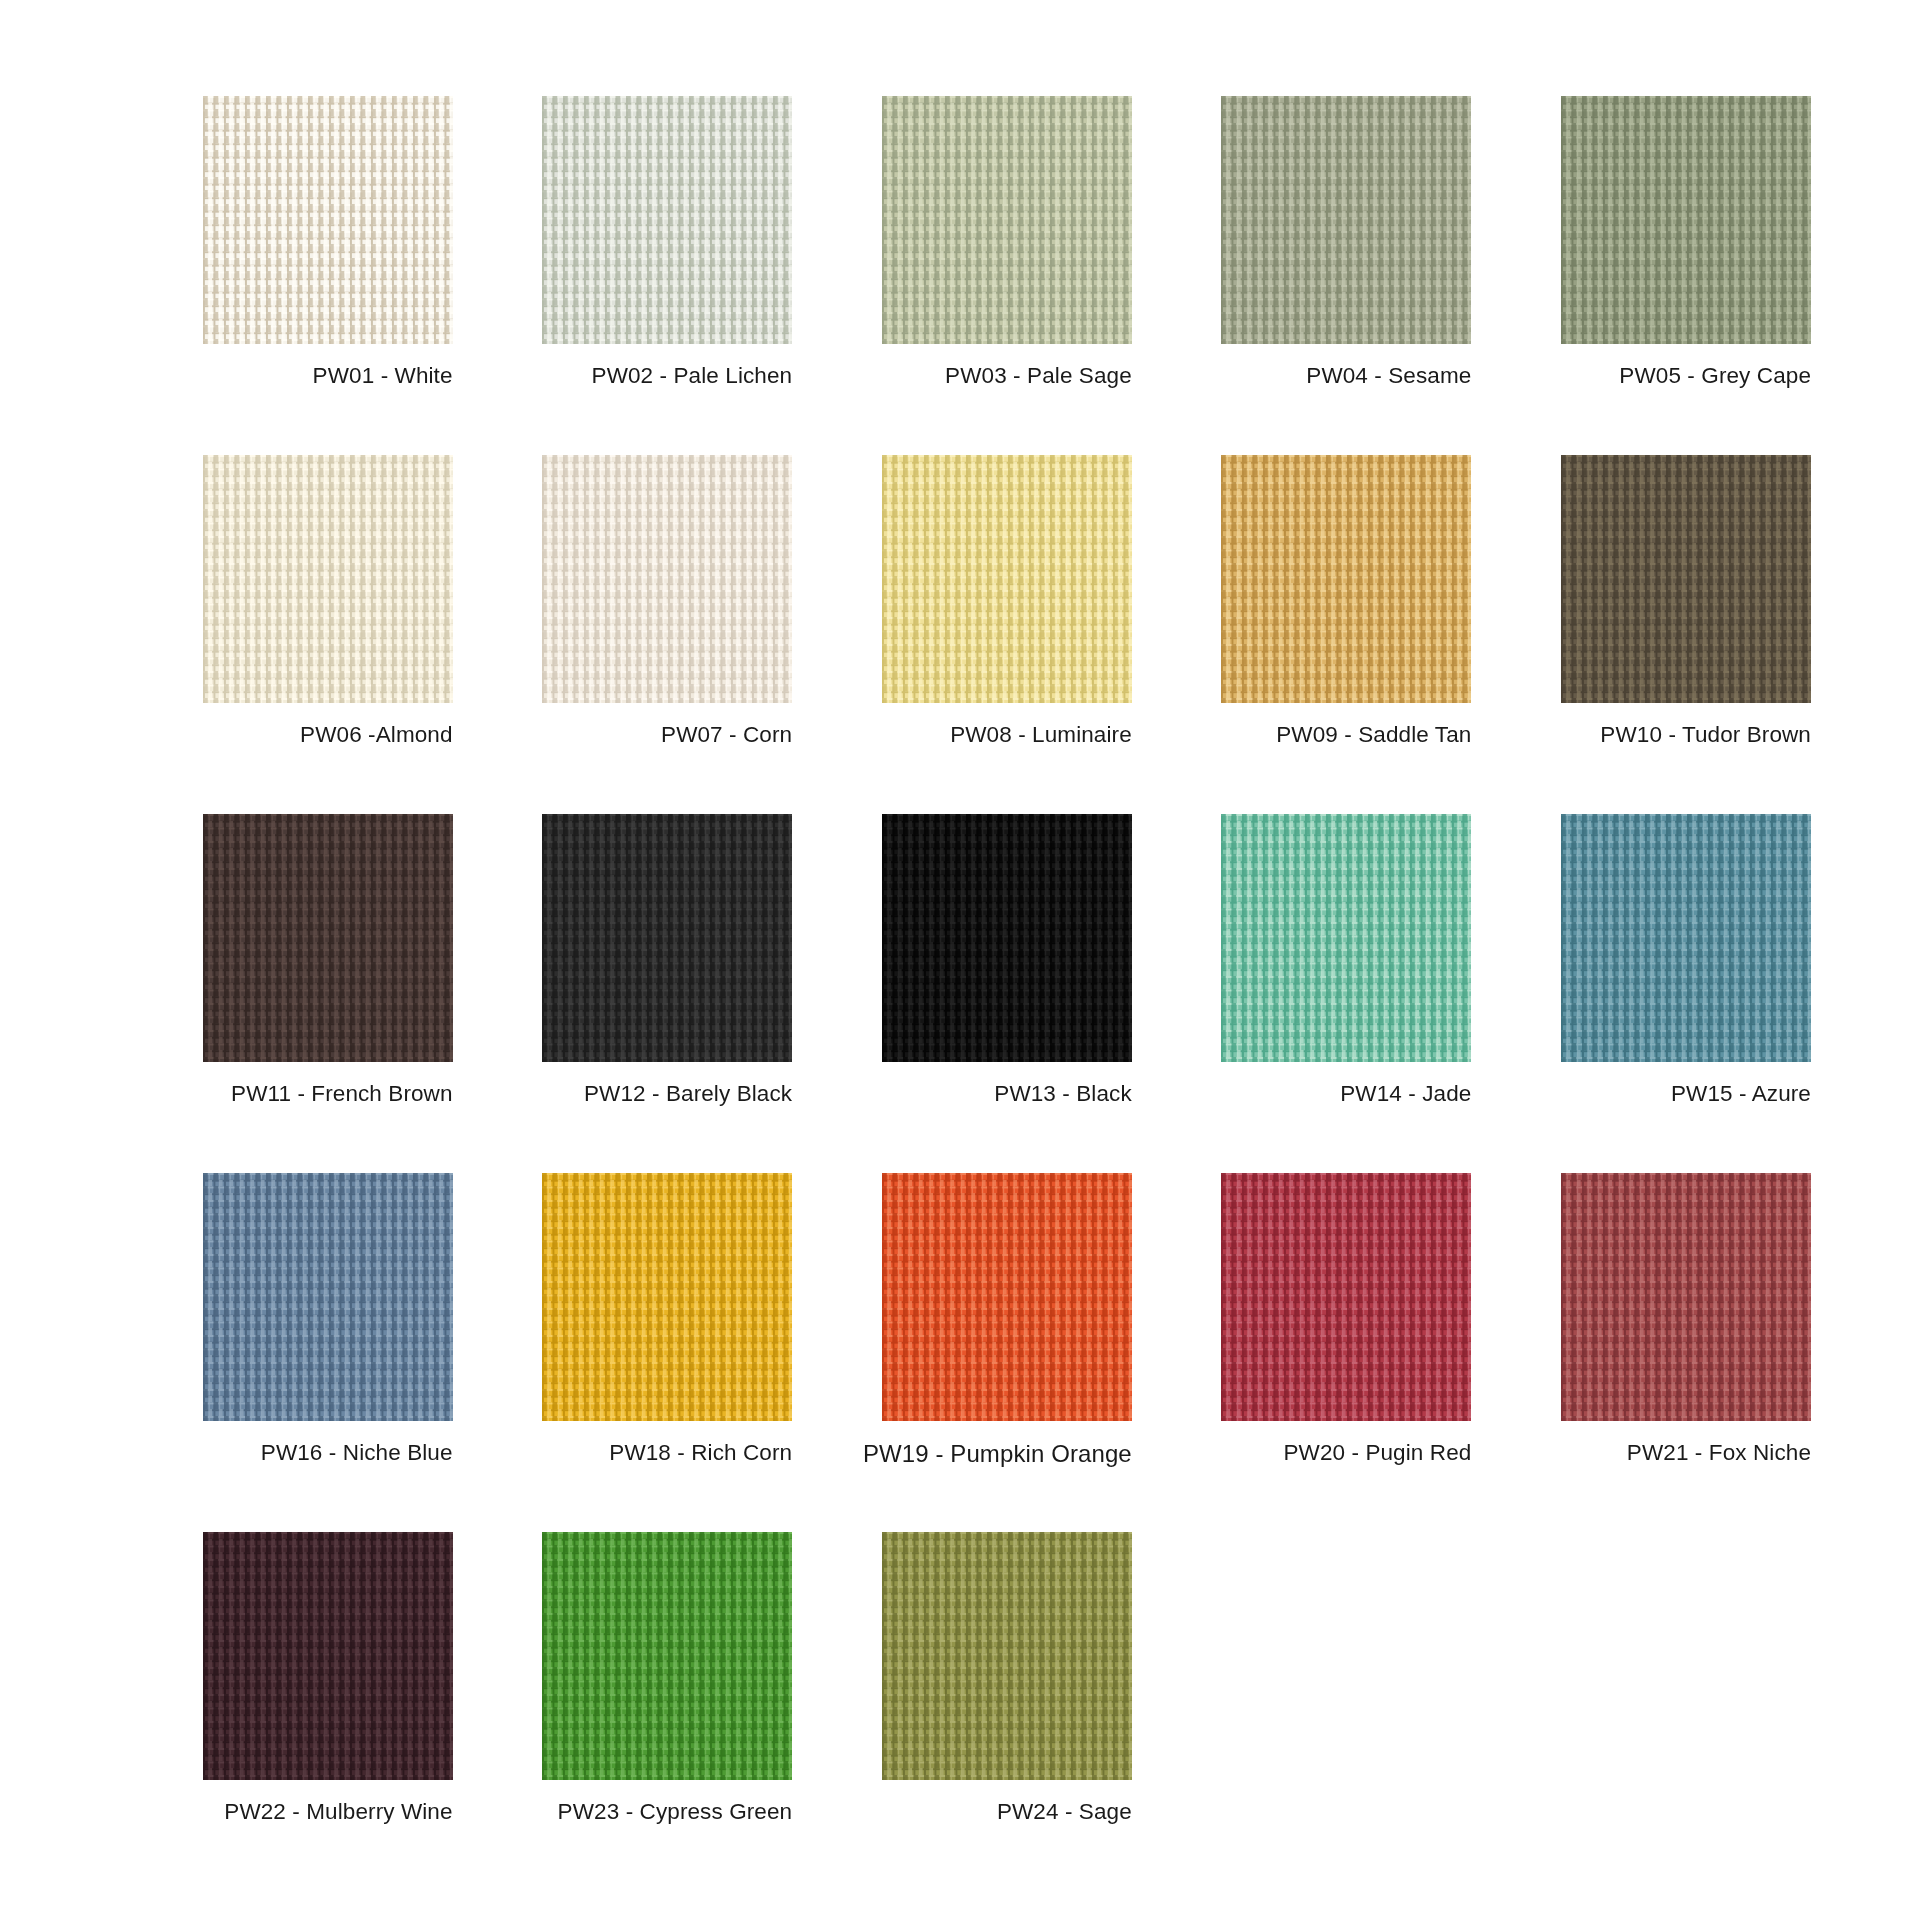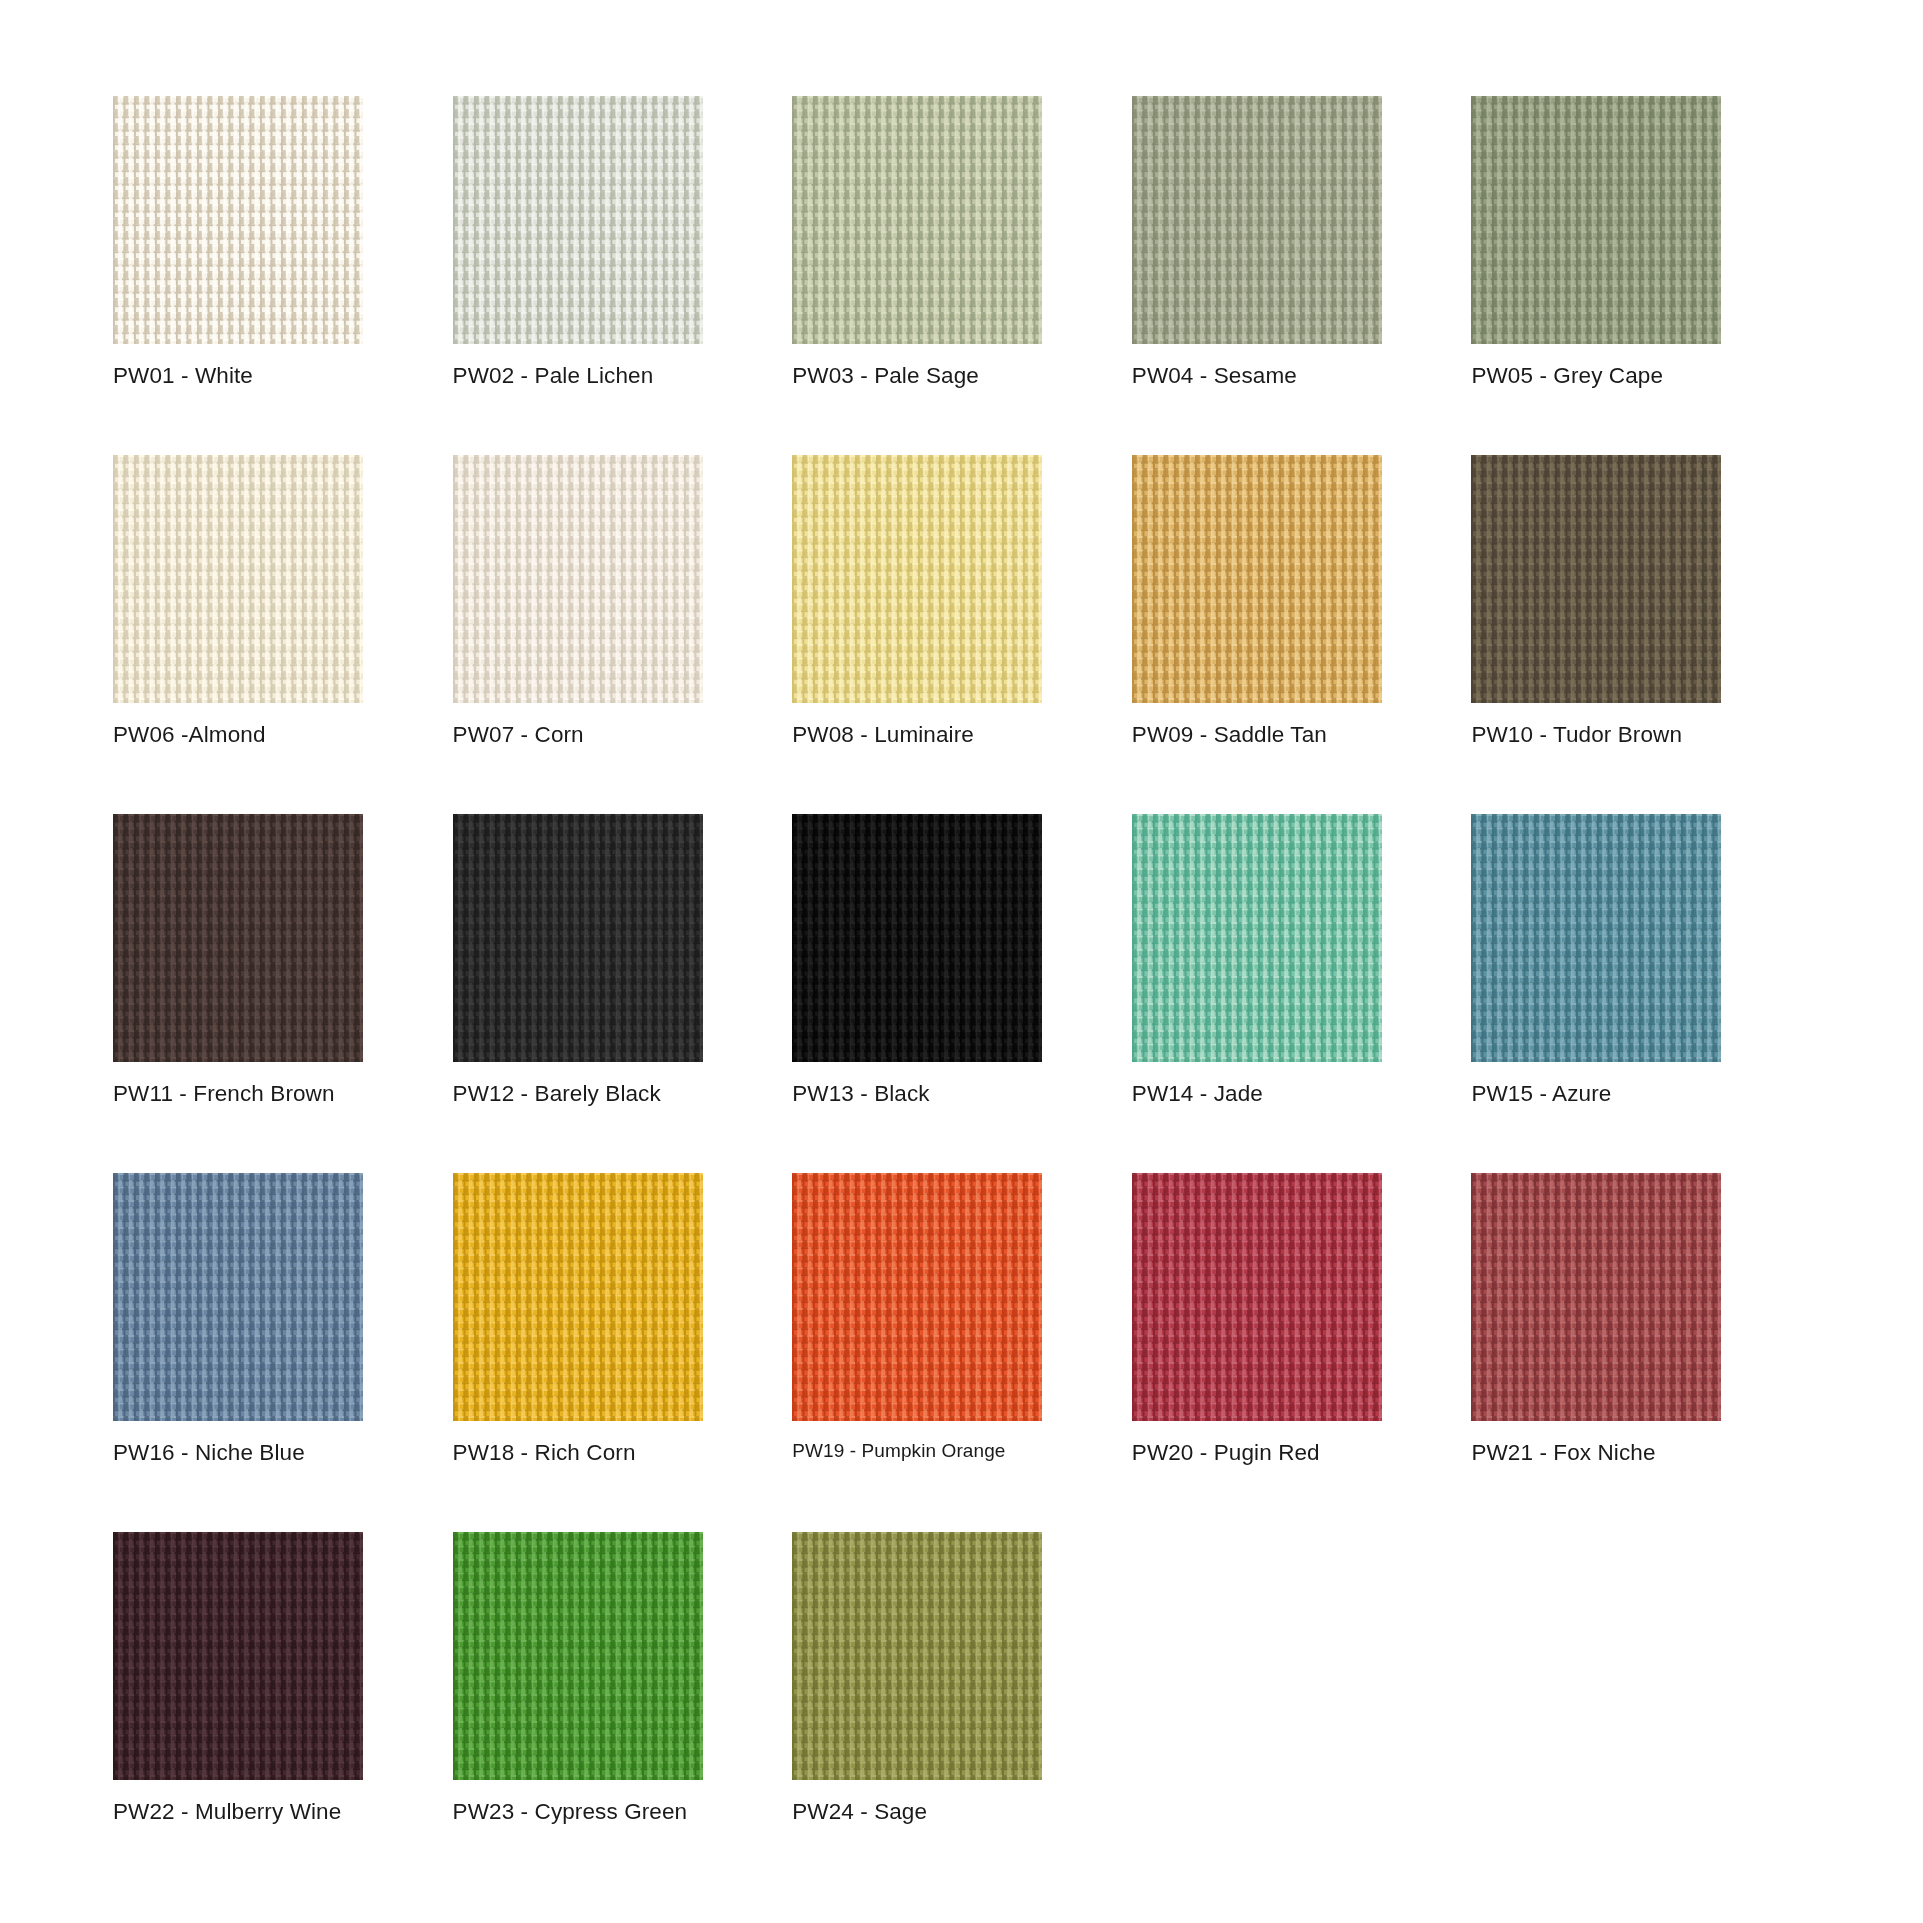--- a/index.html
+++ b/index.html
@@ -24,21 +24,21 @@
     display: grid;
     grid-template-columns: repeat(5, 1fr);
     grid-template-rows: repeat(5, 359px);
     column-gap: 0px;
     row-gap: 0px;
   }
 
   .swatch-cell {
     display: flex;
     flex-direction: column;
-    align-items: flex-start;
+    align-items: flex-end;
   }
 
   .swatch-chip {
     width: 250px;
     height: 248px;
     position: relative;
     overflow: hidden;
     box-shadow: inset 0 0 0 0.8px rgba(0,0,0,0.18);
   }
 
@@ -128,21 +128,21 @@
   .swatch-label {
     margin-top: 19.5px;
     font-size: 22.5px;
     line-height: 1.1;
     letter-spacing: 0.1px;
     white-space: nowrap;
     color: #1a1a1a;
     text-align: center;
   }
   .swatch-label.small-name {
-    font-size: 19px;
+    font-size: 24px;
   }
 </style>
 </head>
 <body>
 
 <main id="swatch-grid">
     <div class="swatch-cell">
       <div class="swatch-chip">
         <div class="weave" style="--base: #f7f4ec; --lo: #cec3ad; --hi: #fffdf7;"></div>
       </div>

